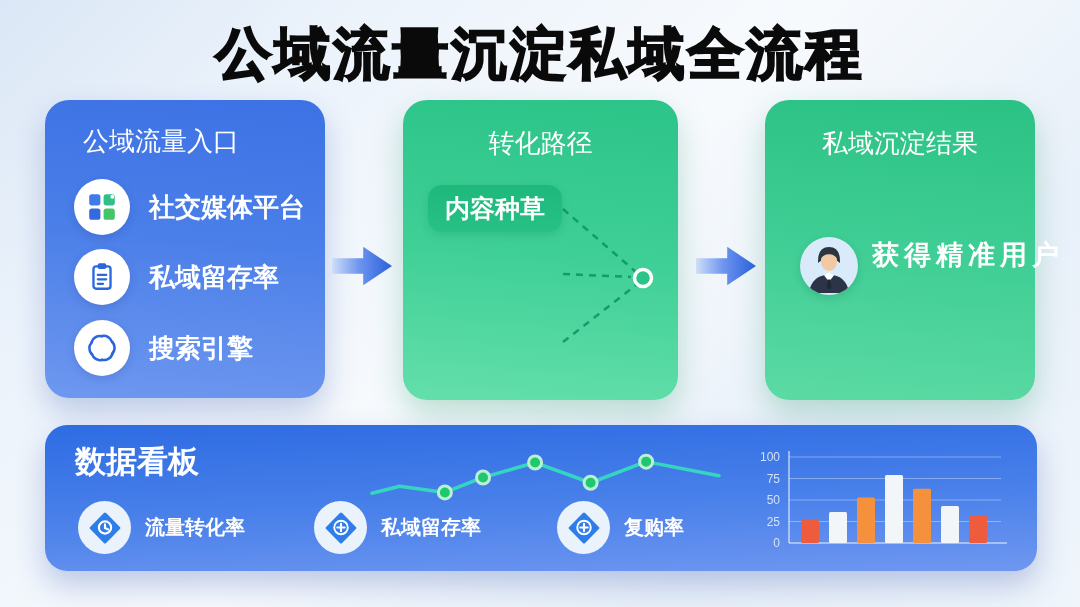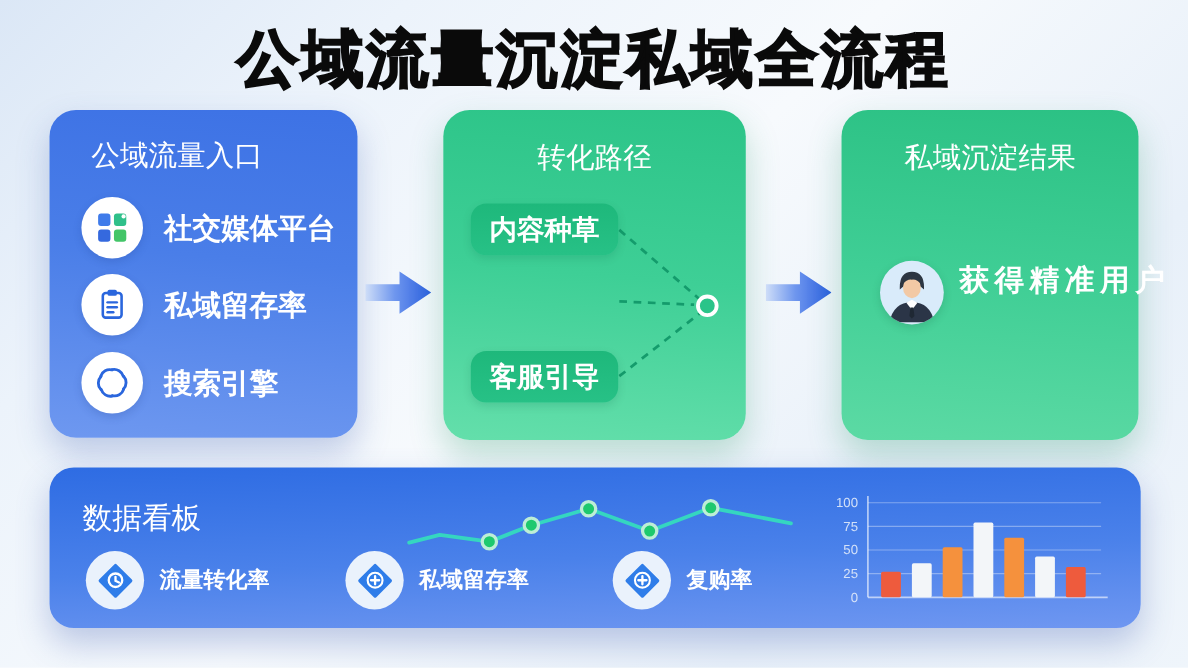--- a/index.html
+++ b/index.html
@@ -67,21 +67,21 @@
     display:flex; align-items:center; justify-content:center; flex:0 0 auto; overflow:hidden;
     box-shadow:0 3px 8px rgba(20,90,60,.2);
   }
   .result-label { font-size:27px; font-weight:700; letter-spacing:5px; white-space:nowrap; }
 
   .dashboard {
     position:absolute; left:45px; top:425px; width:992px; height:146px; border-radius:22px;
     background:linear-gradient(178deg,#2e6ce3 0%,#4a81ea 55%,#6f97f1 100%);
     color:#fff; box-shadow:0 14px 30px rgba(59,91,175,.3);
   }
-  .dash-title { position:absolute; left:30px; top:28px; font-size:27px; font-weight:400; }
+  .dash-title { position:absolute; left:30px; top:16px; font-size:31px; font-weight:700; }
   .metric { position:absolute; display:flex; align-items:center; gap:14px; top:76px; }
   .metric.m0 { left:33px; } .metric.m1 { left:269px; } .metric.m2 { left:512px; }
   .metric-icon {
     width:53px; height:53px; border-radius:50%; background:#eaf2fc;
     display:flex; align-items:center; justify-content:center; flex:0 0 auto;
   }
   .metric-label { font-size:20px; font-weight:700; white-space:nowrap; }
   .line-chart { position:absolute; left:323px; top:26px; }
   .bar-chart { position:absolute; left:700px; top:14px; }
 </style>
@@ -142,21 +142,20 @@
   <svg class="converge-svg" viewBox="0 0 275 300">
     <g stroke="#12996a" stroke-width="2.5" stroke-dasharray="7 6" opacity="0.95">
       <line x1="160" y1="109" x2="233" y2="172"></line>
       <line x1="160" y1="174" x2="228" y2="177"></line>
       <line x1="160" y1="242" x2="233" y2="185"></line>
     </g>
     <circle cx="240" cy="178" r="8.5" fill="#2ac489" stroke="#ffffff" stroke-width="3.5"></circle>
   </svg>
   <div class="card-title">转化路径</div>
   <div class="pill p0">内容种草</div>
-  <div class="pill p2">客服引导</div>
 </div>
 
 <div class="arrow arrow-2"></div>
 
 <div class="card card-result">
   <div class="card-title">私域沉淀结果</div>
   <div class="result-row">
     <div class="avatar-circle">
       <svg width="58" height="58" viewBox="0 0 30 30">
         <path d="M9.3 12.5 Q9.3 5.2 15 5.2 Q20.7 5.2 20.7 12.5 L20.7 13.5 Q18 11 15 11 Q12 11 9.3 13.5 Z" fill="#2c3642"></path>

